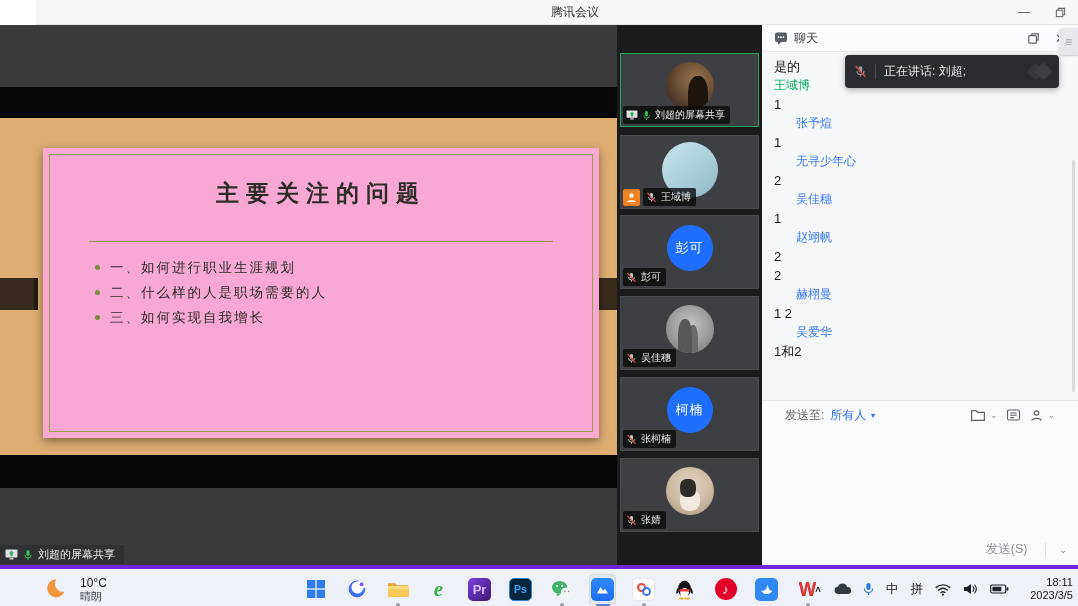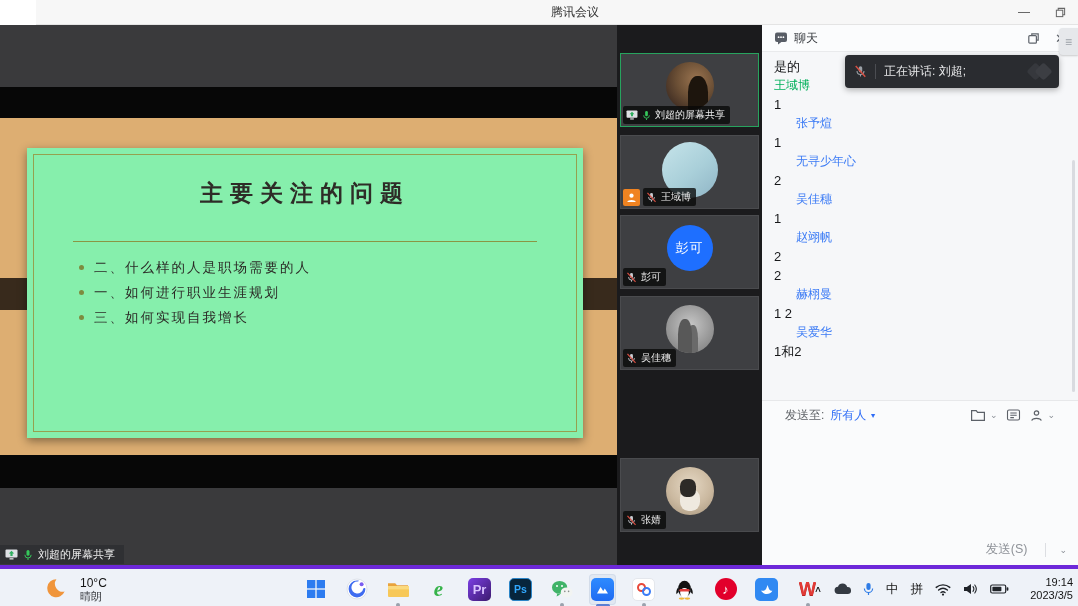--- a/index.html
+++ b/index.html
@@ -17,21 +17,21 @@
   .band.bottom{top:430px;height:33px;}
   .wood{position:absolute;left:0;top:93px;width:100%;height:337px;
     background-image:
       repeating-linear-gradient(90deg, rgba(122,78,30,.10) 0 1px, rgba(0,0,0,0) 1px 19px),
       repeating-linear-gradient(90deg, rgba(255,255,255,.06) 0 2px, rgba(0,0,0,0) 2px 37px),
       linear-gradient(180deg,#d2a express,#d2a269 0%,#ecc88f 38%,#e0b478 70%,#cf9f63 100%);
     background-color:#ddae72;}
   .notch{position:absolute;top:253px;width:38px;height:32px;background:#382a1c;}
   .notch.left{left:0;box-shadow:inset -4px 0 0 #241a10;}
   .notch.right{left:579px;box-shadow:inset 4px 0 0 #241a10;}
-  .slide-card{position:absolute;left:27px;top:123px;width:556px;height:290px;background:#86efac;box-shadow:0 3px 9px rgba(0,0,0,.42);}
+  .slide-card{position:absolute;left:43px;top:123px;width:556px;height:290px;background:#f9a8d4;box-shadow:0 3px 9px rgba(0,0,0,.42);}
   .slide-inner{position:absolute;left:6px;top:6px;right:6px;bottom:6px;border:1px solid #95a14f;}
   .slide-title{position:absolute;left:0;right:0;top:30px;text-align:center;
     font-family:"DejaVu Serif","Liberation Serif",serif;font-weight:900;font-size:23px;letter-spacing:7px;color:#2e2c27;}
   .slide-divider{position:absolute;left:46px;right:46px;top:93px;height:1px;background:#8a9644;}
   .bullets{position:absolute;left:52px;top:107px;}
   .bullet-row{height:25px;display:flex;align-items:center;gap:10px;}
   .bullet-dot{width:5px;height:5px;border-radius:50%;background:#7d8c3f;flex:none;}
   .bullet-text{font-family:"DejaVu Serif","Liberation Serif",serif;font-size:13.5px;color:#2b2a26;letter-spacing:2px;}
   .share-pill{position:absolute;left:0;top:520px;height:19px;display:flex;align-items:center;gap:5px;
     padding:0 9px 0 5px;background:#2f3033;color:#f0f0f0;font-size:11px;white-space:nowrap;}
@@ -137,25 +137,25 @@
     <div class="wood"></div>
     <div class="notch left"></div>
     <div class="notch right"></div>
     <div class="slide-card">
       <div class="slide-inner"></div>
       <div class="slide-title">主要关注的问题</div>
       <div class="slide-divider"></div>
       <div class="bullets">
         <div class="bullet-row">
             <span class="bullet-dot"></span>
-            <span class="bullet-text">二、什么样的人是职场需要的人</span>
+            <span class="bullet-text">一、如何进行职业生涯规划</span>
           </div>
         <div class="bullet-row">
             <span class="bullet-dot"></span>
-            <span class="bullet-text">一、如何进行职业生涯规划</span>
+            <span class="bullet-text">二、什么样的人是职场需要的人</span>
           </div>
         <div class="bullet-row">
             <span class="bullet-dot"></span>
             <span class="bullet-text">三、如何实现自我增长</span>
           </div>
       </div>
     </div>
     <div class="band bottom"></div>
     <div class="share-pill">
       <svg width="13" height="11" viewBox="0 0 13 11">
@@ -229,20 +229,32 @@
         <svg width="11" height="11" viewBox="0 0 12 12">
             <rect x="4.4" y="1.2" width="3.2" height="5.6" rx="1.6" fill="#c9ccd1"></rect>
             <path d="M2.8 5.6a3.2 3.2 0 0 0 6.4 0" fill="none" stroke="#c9ccd1"></path>
             <line x1="6" y1="8.8" x2="6" y2="10.6" stroke="#c9ccd1"></line>
             <line x1="1.6" y1="1" x2="10.4" y2="10.8" stroke="#d94f43" stroke-width="1.3"></line>
           </svg>
         <span>吴佳穗</span>
       </div>
     </div>
 
+    <div class="tile" style="top:352px">
+      <div class="avatar av-text">柯楠</div>
+      <div class="tile-label">
+        <svg width="11" height="11" viewBox="0 0 12 12">
+            <rect x="4.4" y="1.2" width="3.2" height="5.6" rx="1.6" fill="#c9ccd1"></rect>
+            <path d="M2.8 5.6a3.2 3.2 0 0 0 6.4 0" fill="none" stroke="#c9ccd1"></path>
+            <line x1="6" y1="8.8" x2="6" y2="10.6" stroke="#c9ccd1"></line>
+            <line x1="1.6" y1="1" x2="10.4" y2="10.8" stroke="#d94f43" stroke-width="1.3"></line>
+          </svg>
+        <span>张柯楠</span>
+      </div>
+    </div>
 
     <div class="tile" style="top:433px">
       <div class="avatar av-beige"></div>
       <div class="tile-label">
         <svg width="11" height="11" viewBox="0 0 12 12">
             <rect x="4.4" y="1.2" width="3.2" height="5.6" rx="1.6" fill="#c9ccd1"></rect>
             <path d="M2.8 5.6a3.2 3.2 0 0 0 6.4 0" fill="none" stroke="#c9ccd1"></path>
             <line x1="6" y1="8.8" x2="6" y2="10.6" stroke="#c9ccd1"></line>
             <line x1="1.6" y1="1" x2="10.4" y2="10.8" stroke="#d94f43" stroke-width="1.3"></line>
           </svg>
@@ -463,19 +475,19 @@
       <svg width="15" height="12" viewBox="0 0 15 12">
           <path d="M1 4h2.8L8 1v10L3.8 8H1z" fill="#1f2328"></path>
           <path d="M10 3.6a4 4 0 0 1 0 4.8M11.8 2a6.6 6.6 0 0 1 0 8" fill="none" stroke="#1f2328" stroke-width="1.1" stroke-linecap="round"></path>
         </svg>
       <svg width="19" height="10" viewBox="0 0 19 10">
           <rect x="0.7" y="1" width="15" height="8" rx="1.5" fill="none" stroke="#1f2328" stroke-width="1.2"></rect>
           <rect x="16.6" y="3.2" width="1.8" height="3.6" rx="0.8" fill="#1f2328"></rect>
           <rect x="2.4" y="2.7" width="9" height="4.6" rx="0.8" fill="#1f2328"></rect>
         </svg>
       <div class="clock">
-        <div>19:14</div>
+        <div>18:11</div>
         <div>2023/3/5</div>
       </div>
     </div>
   </div>
 
 </div>
 
 </body></html>

